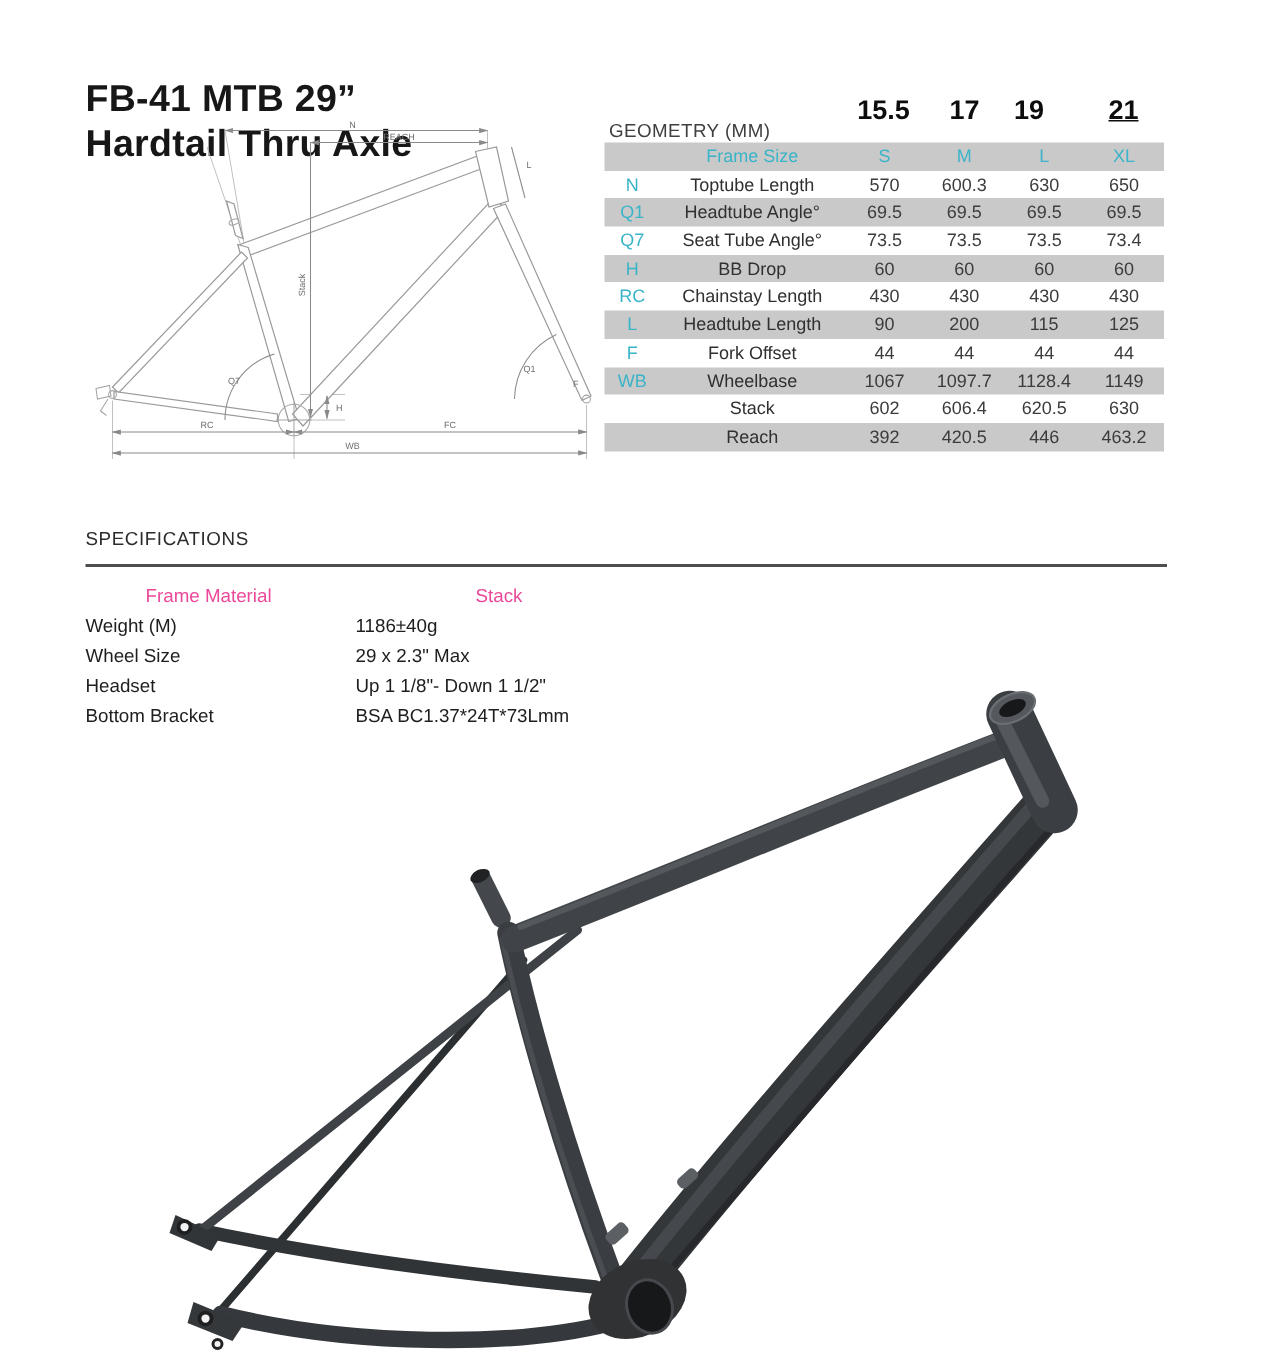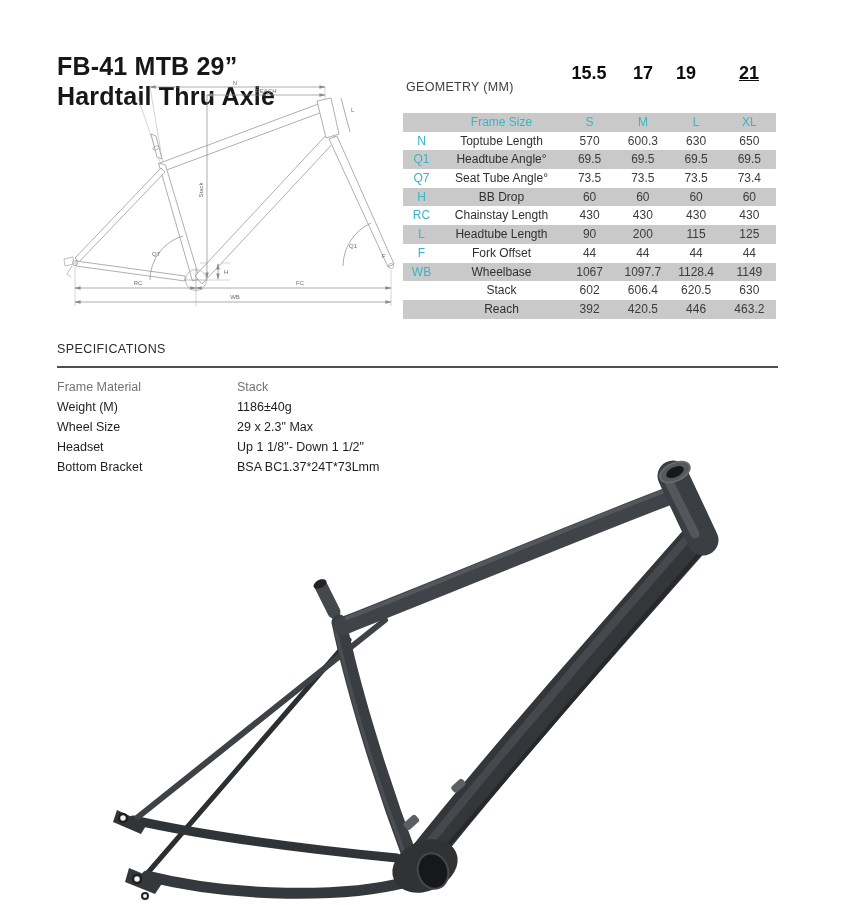--- a/index.html
+++ b/index.html
@@ -9,35 +9,35 @@
   
   .title{position:absolute;left:57px;top:8px;font-size:25px;font-weight:700;
          color:#171717;line-height:1.18;letter-spacing:0.2px;margin-top:44px;}
 
   
   .geo-heading{position:absolute;left:406px;top:80px;font-size:12.5px;color:#3f3f3f;letter-spacing:0.3px;}
   .size-num{position:absolute;top:63px;width:54px;text-align:center;font-size:18px;font-weight:700;color:#0d0d0d;}
   .size-0{left:562px;} .size-1{left:616px;} .size-2{left:659px;} .size-3{left:722px;text-decoration:underline;}
 
   
-  .geo-table{position:absolute;left:403px;top:113px;width:373px;font-size:12px;}
+  .geo-table{position:absolute;left:403px;top:95px;width:373px;font-size:12px;}
   .geo-row{display:flex;height:18.7px;line-height:18.7px;}
   .geo-row.gray{background:#c9c9c9;}
   .gc{width:37px;text-align:center;color:#3ab4c8;}
   .gl{width:123px;text-align:center;color:#303030;}
   .gv{width:53.25px;text-align:center;color:#3c3c3c;}
   .geo-row.hdr .gl,.geo-row.hdr .gv{color:#3ab4c8;}
 
   
-  .specs{position:absolute;left:57px;top:342px;width:721px;}
+  .specs{position:absolute;left:57px;top:352px;width:721px;}
   .spec-heading{font-size:12.5px;color:#2c2c2c;letter-spacing:0.4px;}
   .spec-rule{border-top:2px solid #4f4f4f;margin-top:10px;margin-bottom:9px;}
   .spec-row{display:flex;font-size:12.5px;line-height:20px;color:#1e1e1e;}
   .spec-label{width:180px;}
-  .spec-row.accent .spec-label,.spec-row.accent .spec-value{color:#737373;}
+  .spec-row.accent .spec-label,.spec-row.accent .spec-value{color:#ec4899;margin-left:40px;}
 
   
   .tech-drawing{position:absolute;left:50px;top:78px;}
   .frame-photo{position:absolute;left:55px;top:430px;}
 
   .dim{stroke:#8a8a8a;stroke-width:0.7;fill:none;}
   .ext{stroke:#b9b9b9;stroke-width:0.6;fill:none;}
   .tube{fill:#ffffff;stroke:#9a9a9a;stroke-width:0.8;}
   .thin{stroke:#a5a5a5;stroke-width:0.7;fill:none;}
   .dlabel{font-size:6px;fill:#6e6e6e;}

